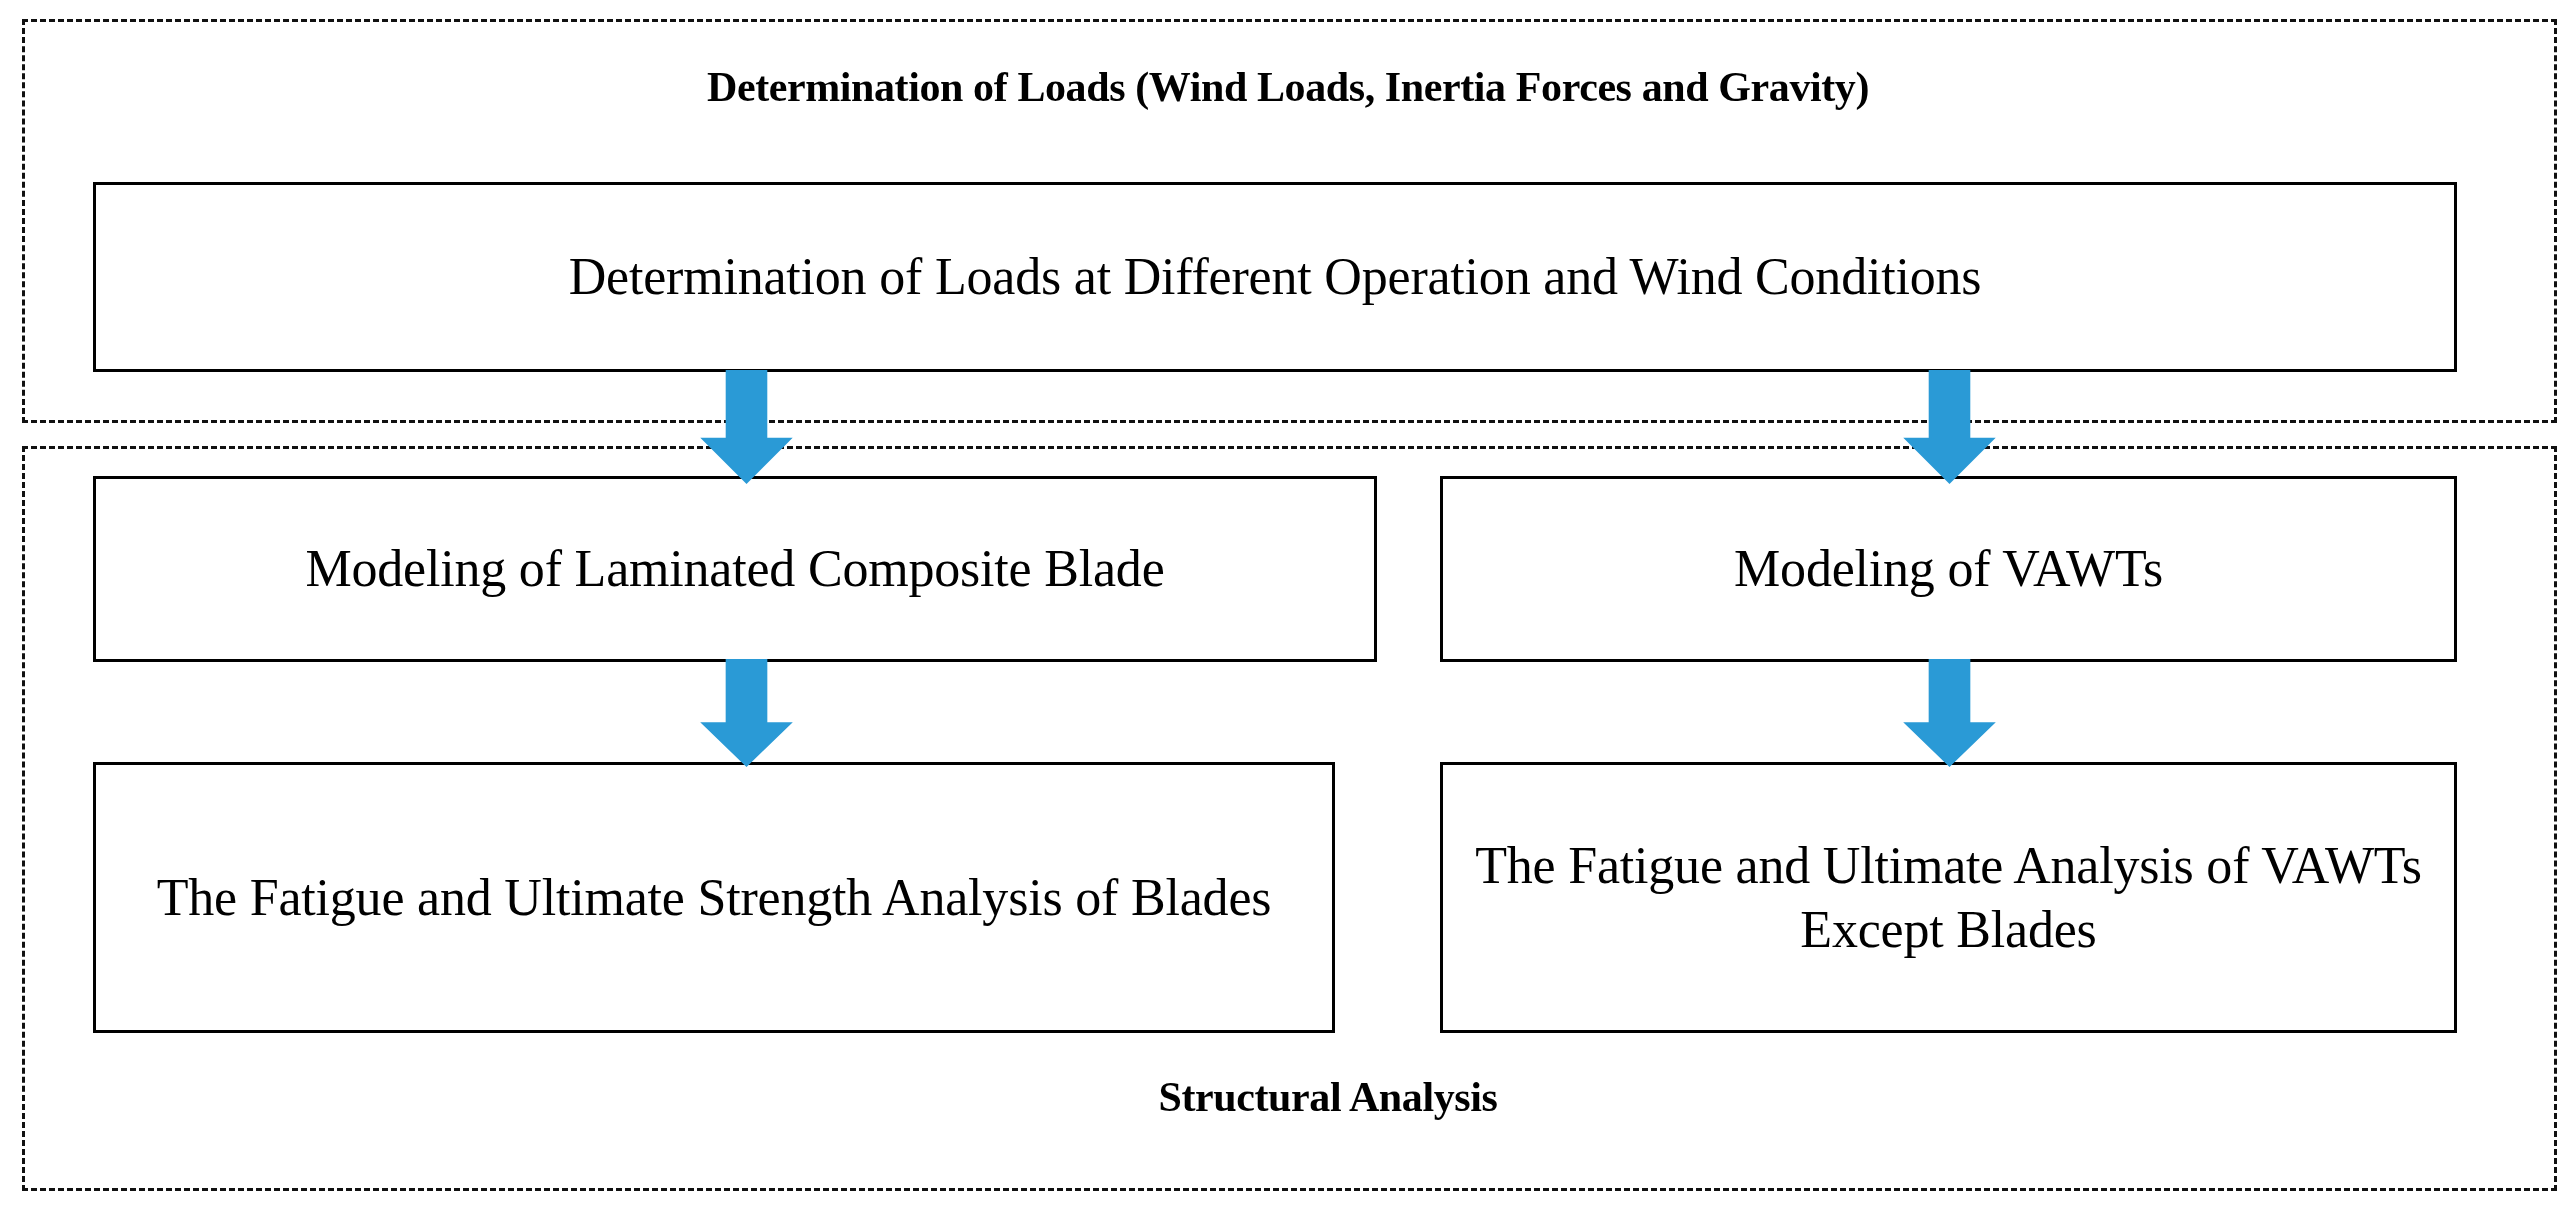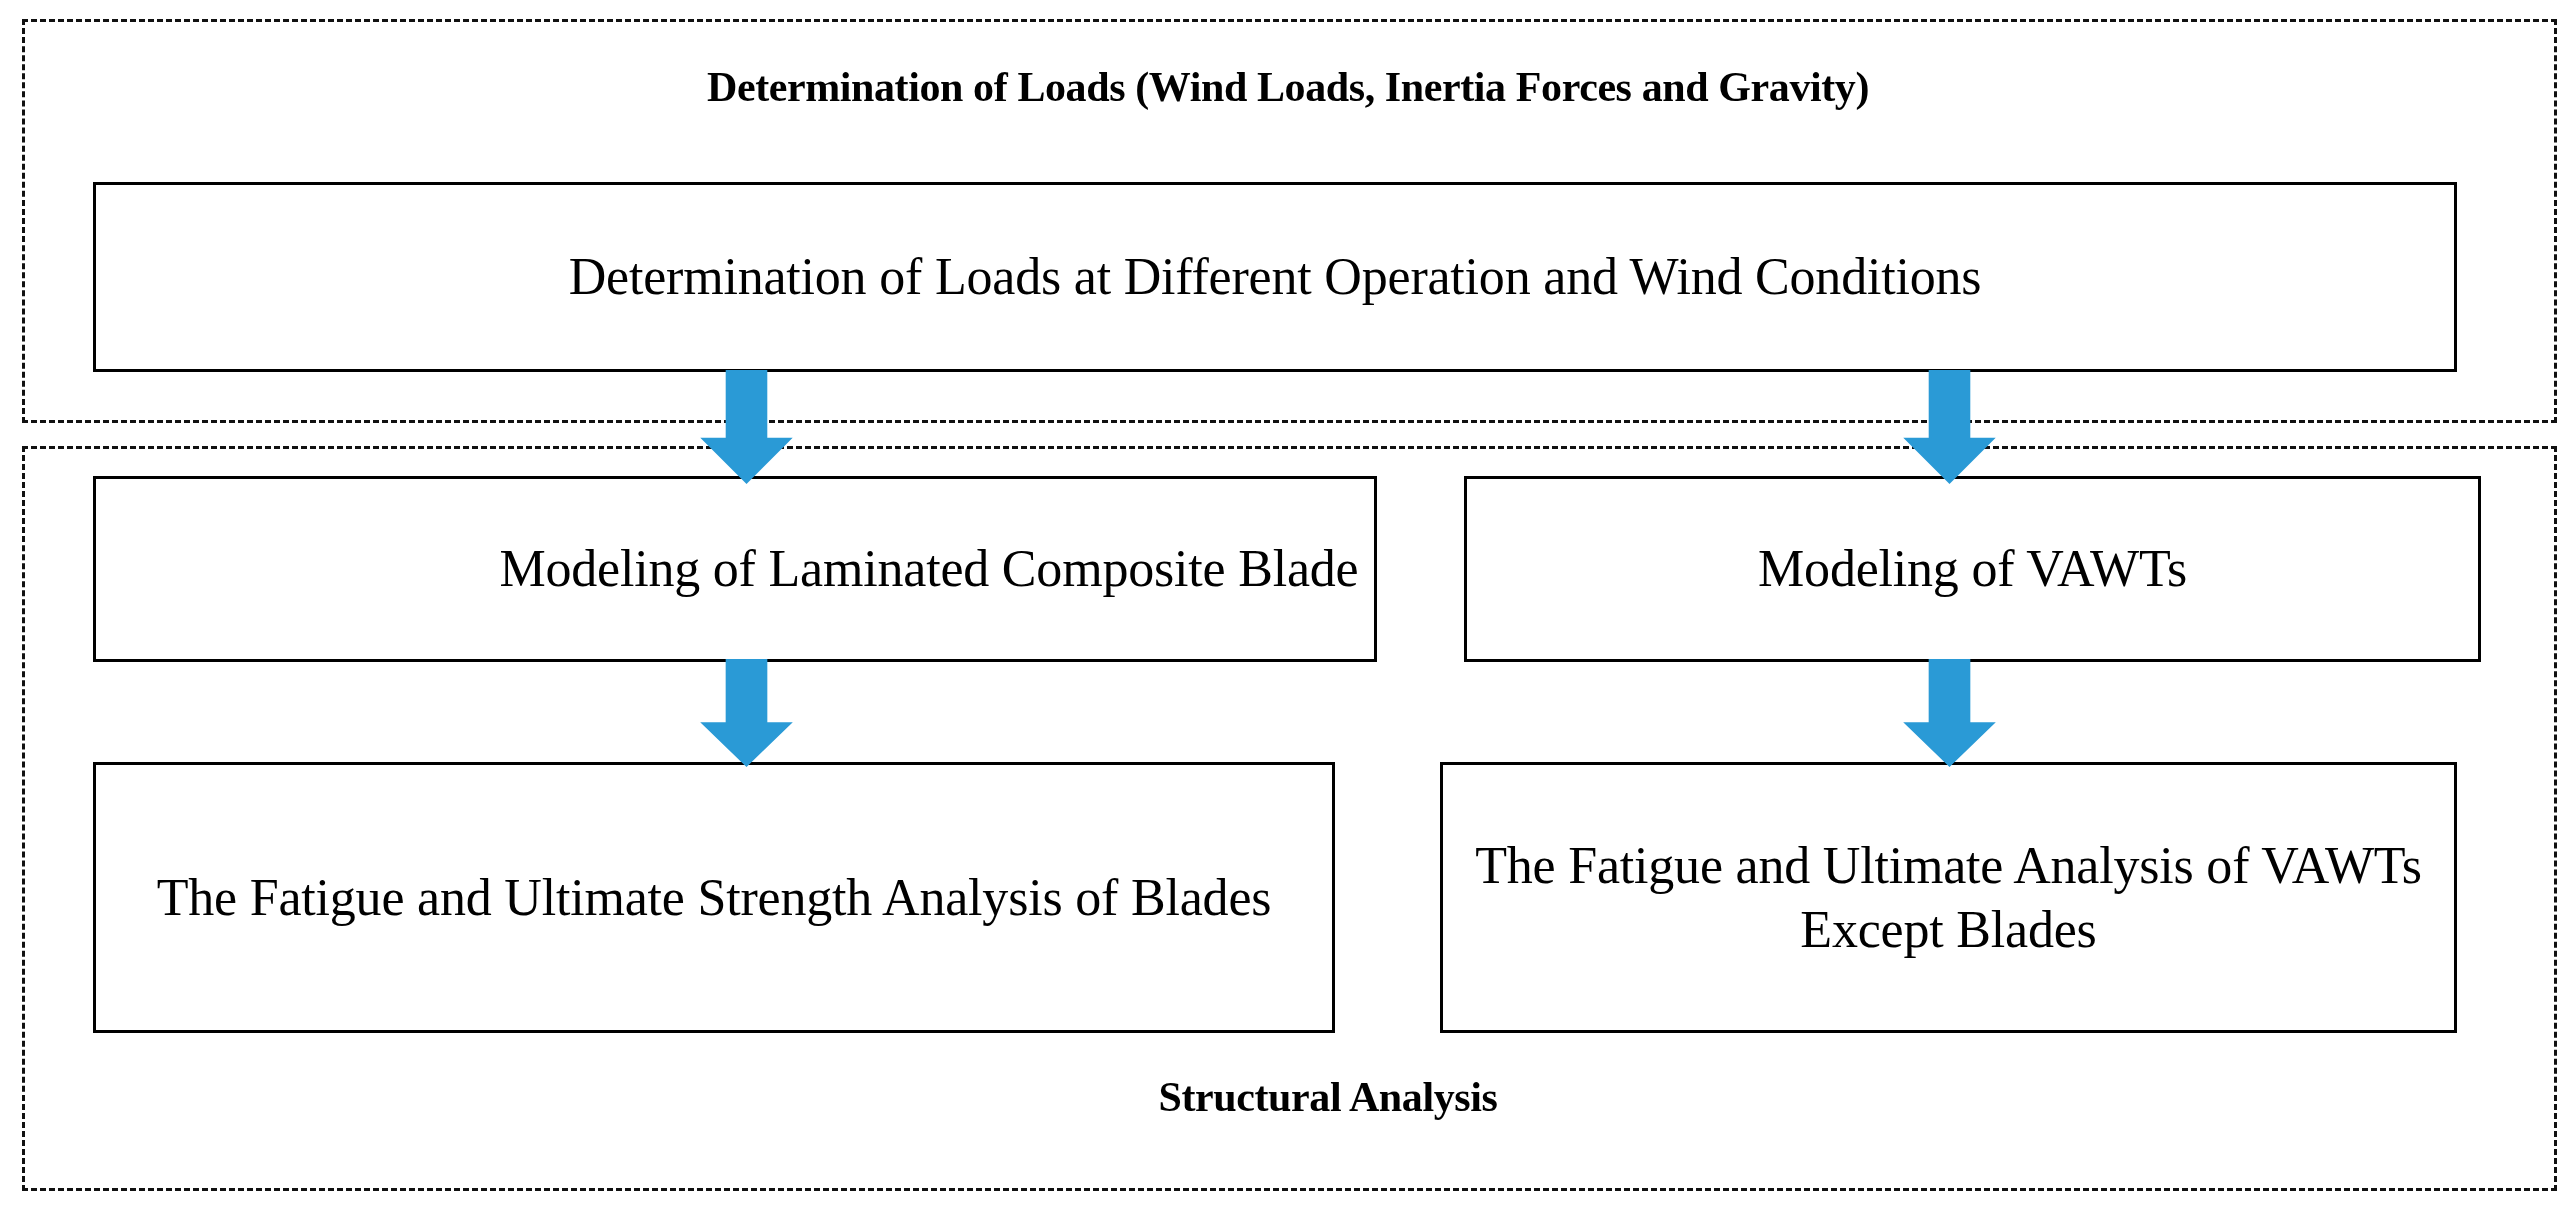--- a/index.html
+++ b/index.html
@@ -82,28 +82,26 @@
     left: 93px;
     top: 182px;
     width: 2364px;
     height: 190px;
   }
   #box-model-blade {
     left: 93px;
     top: 476px;
     width: 1284px;
     height: 186px;
-    justify-content: flex-end;
   }
   #box-model-vawt {
     left: 1440px;
     top: 476px;
     width: 1017px;
     height: 186px;
-    margin-left: 24px;
   }
   #box-fatigue-blades {
     left: 93px;
     top: 762px;
     width: 1242px;
     height: 271px;
   }
   #box-fatigue-vawt {
     left: 1440px;
     top: 762px;

